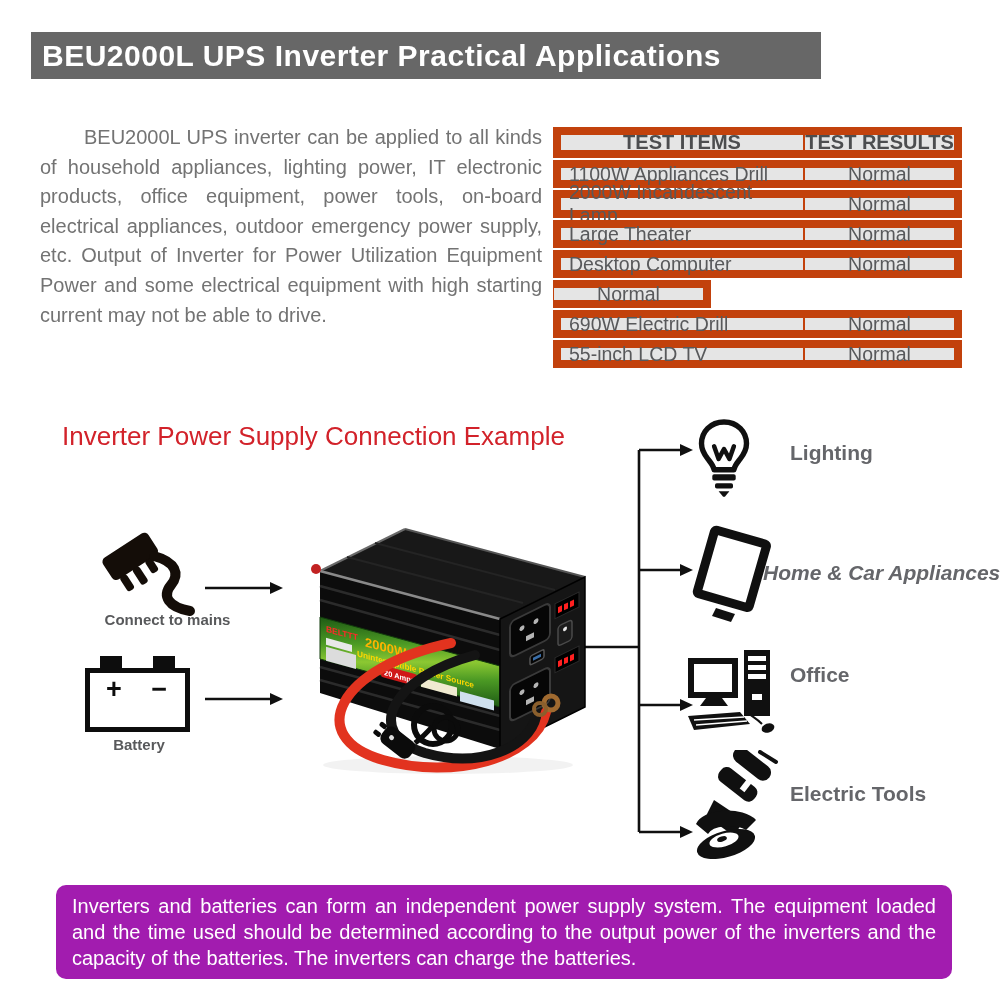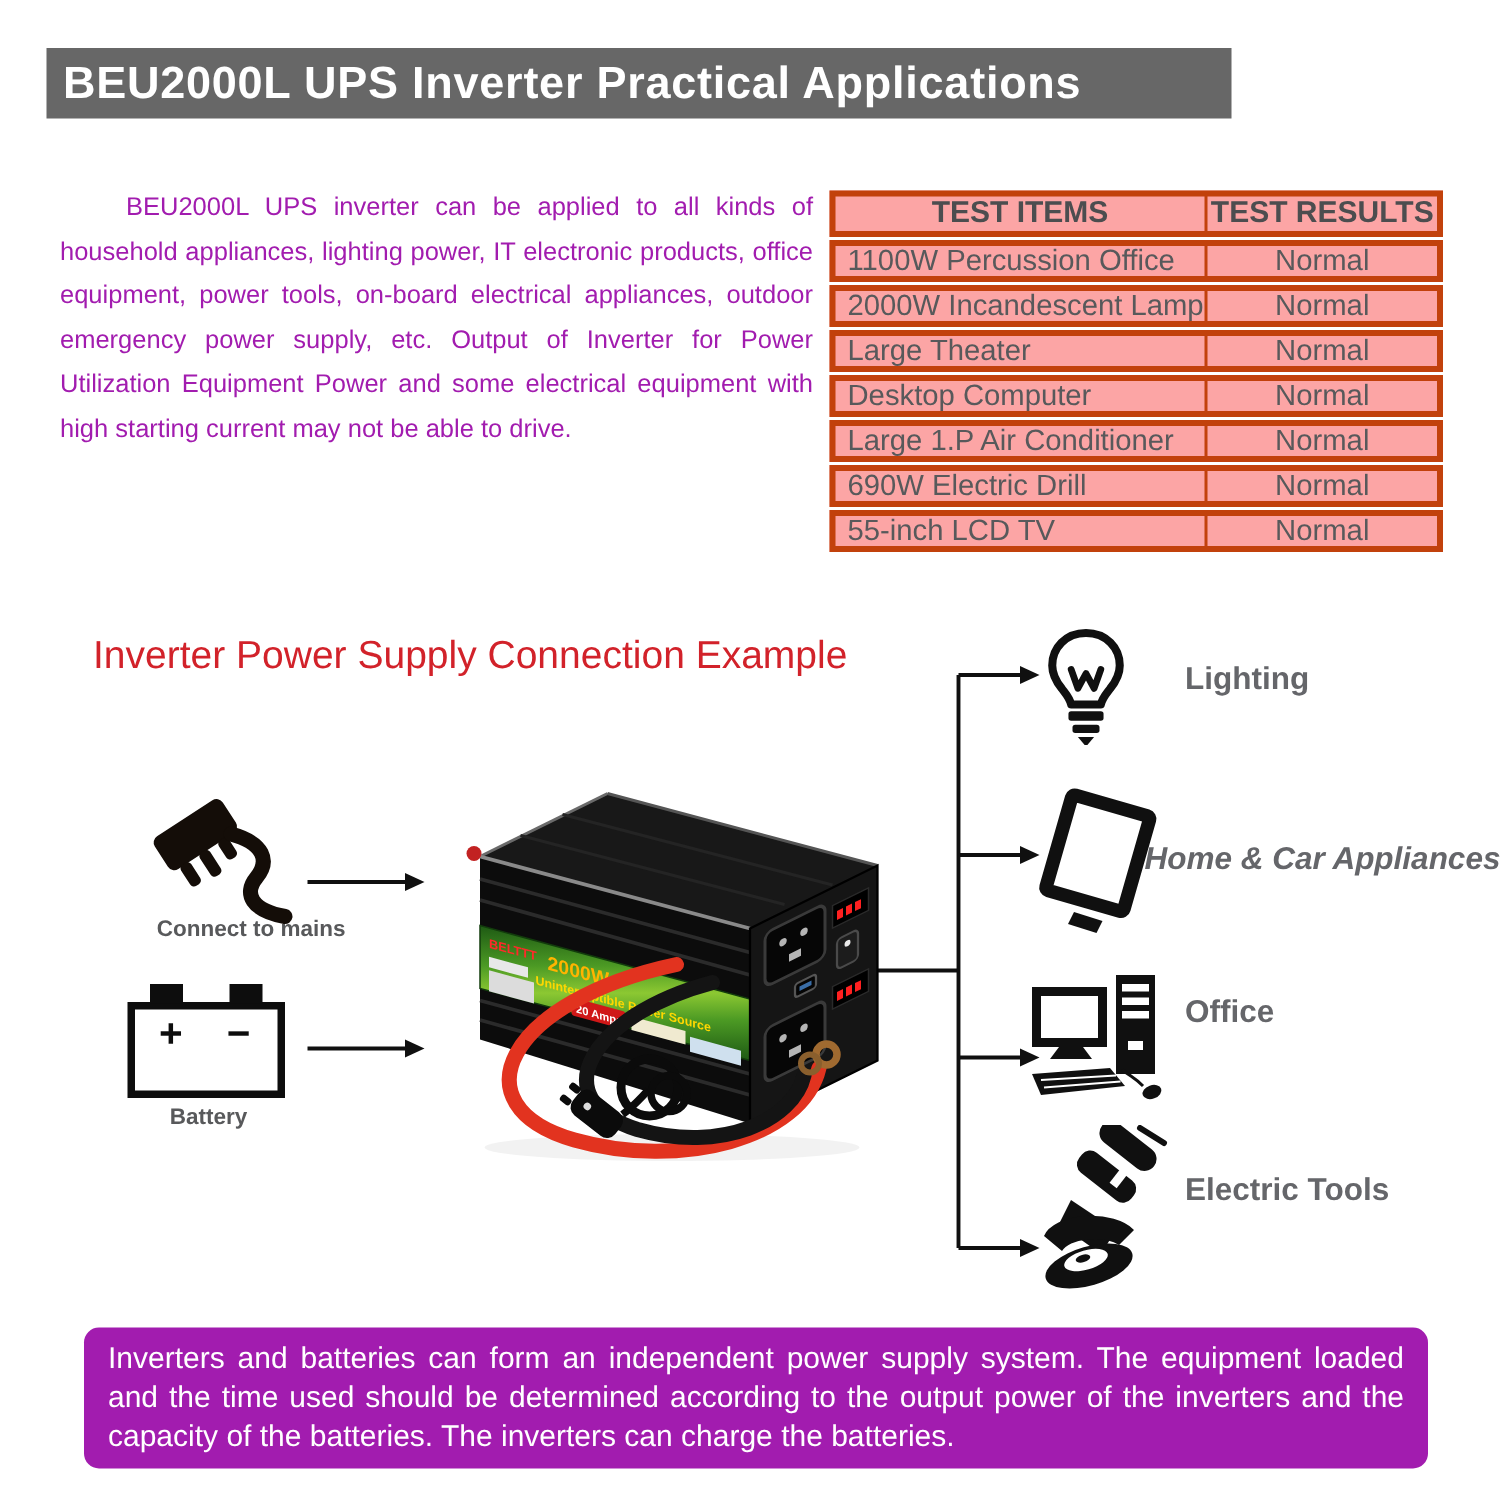--- a/index.html
+++ b/index.html
@@ -6,27 +6,27 @@
   #page{position:relative;width:1000px;height:1000px;background:#ffffff;overflow:hidden;
         font-family:"Liberation Sans",sans-serif;}
   .abs{position:absolute;}
 
   
   .banner{left:31px;top:32px;width:790px;height:47px;background:#676767;color:#ffffff;
           font-weight:bold;font-size:30px;letter-spacing:.5px;display:flex;align-items:center;
           padding-left:11px;box-sizing:border-box;white-space:nowrap;}
 
   
-  .intro{left:40px;top:123px;width:502px;font-size:17px;line-height:29.6px;color:#a21caf;
+  .intro{left:40px;top:123px;width:502px;font-size:20px;line-height:29.6px;color:#737373;
          text-align:justify;text-indent:44px;}
 
   
   .ttable{left:553px;top:127px;width:409px;}
   .trow{display:flex;margin-bottom:2px;}
-  .tcell{background:#fca5a5;border:4px solid #c2410c;box-sizing:border-box;display:flex;
+  .tcell{background:#e5e5e5;border:8px solid #c2410c;box-sizing:border-box;display:flex;
          align-items:center;color:#58595b;}
   .tc1{width:251px;border-right-width:1px;padding-left:8px;}
   .tc2{width:158px;border-left-width:1px;justify-content:center;}
   .thead .tcell{height:31px;font-size:20px;font-weight:bold;color:#4c4d4f;justify-content:center;padding-left:0;}
   .tbody .tcell{height:28px;font-size:19.5px;}
 
   
   .red-heading{left:42px;top:421px;font-size:26px;font-weight:normal;color:#d2222a;white-space:nowrap;margin-left:20px;}
   .glabel{position:absolute;font-weight:bold;color:#65666a;font-size:21px;white-space:nowrap;}
   .dlabel{position:absolute;font-weight:bold;color:#58595b;font-size:15px;text-align:center;}
@@ -59,37 +59,36 @@
 
   <div class="abs intro">BEU2000L UPS inverter can be applied to all kinds of household appliances, lighting power, IT electronic products, office equipment, power tools, on-board electrical appliances, outdoor emergency power supply, etc. Output of Inverter for Power Utilization Equipment Power and some electrical equipment with high starting current may not be able to drive.</div>
 
   <div class="abs ttable">
     <div class="trow thead">
       <div class="tcell tc1">TEST ITEMS</div>
       <div class="tcell tc2">TEST RESULTS</div>
     </div>
     <div class="tbody">
       <div class="trow">
-        <div class="tcell tc1">1100W Percussion Office</div>
+        <div class="tcell tc1">1100W Appliances Drill</div>
         <div class="tcell tc2">Normal</div>
       </div>
       <div class="trow">
         <div class="tcell tc1">2000W Incandescent Lamp</div>
         <div class="tcell tc2">Normal</div>
       </div>
       <div class="trow">
         <div class="tcell tc1">Large Theater</div>
         <div class="tcell tc2">Normal</div>
       </div>
       <div class="trow">
         <div class="tcell tc1">Desktop Computer</div>
         <div class="tcell tc2">Normal</div>
       </div>
       <div class="trow">
-        <div class="tcell tc1">Large 1.P Air Conditioner</div>
         <div class="tcell tc2">Normal</div>
       </div>
       <div class="trow">
         <div class="tcell tc1">690W Electric Drill</div>
         <div class="tcell tc2">Normal</div>
       </div>
       <div class="trow">
         <div class="tcell tc1">55-inch LCD TV</div>
         <div class="tcell tc2">Normal</div>
       </div>

